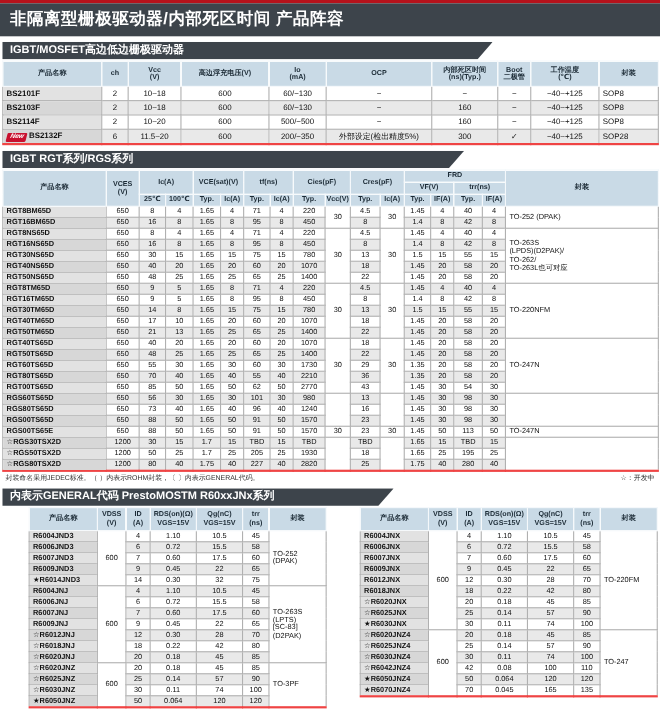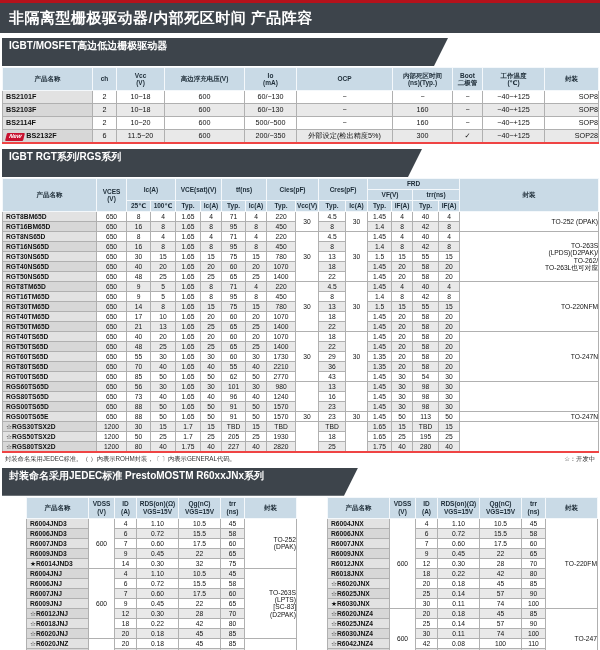--- a/index.html
+++ b/index.html
@@ -2,37 +2,37 @@
 <html><head>
 <meta charset="utf-8">
 <style>
   html,body{margin:0;padding:0;}
   body{width:600px;height:650px;overflow:hidden;background:#fff;
        font-family:"Liberation Sans","DejaVu Sans",sans-serif;color:#111;}
   .topline{height:3px;background:#b5121b;}
   .titlebar{height:30px;background:#3d444b;color:#fff;font-size:15px;
             font-weight:bold;line-height:30px;padding-left:9px;letter-spacing:.5px;}
   .section{margin:5px 2px 0 2px;}
-  .banner{height:28px;background:#3d444b;color:#fff;font-size:10px;font-weight:bold;
+  .banner{height:16px;background:#3d444b;color:#fff;font-size:10px;font-weight:bold;
           line-height:16px;padding-left:7px;box-sizing:border-box;
           clip-path:polygon(0 0,100% 0,calc(100% - 14px) 100%,0 100%);}
   .b1{width:446px;} .b2{width:420px;} .b3{width:356px;}
   table{border-collapse:collapse;table-layout:fixed;margin-top:1px;
         border-bottom:2px solid #ef4444;}
   th,td{border:1px solid #b0b0b0;text-align:center;vertical-align:middle;
         padding:0;overflow:hidden;}
   th{background:#c9dae6;font-size:6.5px;font-weight:bold;line-height:1.15;
      white-space:pre-line;color:#1c2b36;border:1px solid #f4f8fb;height:10px;}
   td{font-size:6.9px;line-height:1.08;height:11px;white-space:pre-line;}
   .t2 td,.t3 td{height:9px;font-size:6.7px;}
   tr:nth-child(even) td{background:#e9e9e9;}
   td.name{background:#e2e2e2;font-weight:bold;text-align:left;padding-left:3px;
           position:relative;white-space:nowrap;}
   tr:nth-child(even) td.name{background:#d7d7d7;}
-  td.pkg{text-align:right;padding-left:3px;}
+  td.pkg{text-align:left;padding-left:3px;}
   td.wt{background:#fff !important;}
   .newb{display:inline-block;background:#c8102e;color:#fff;font-style:italic;
         font-weight:bold;font-size:6px;line-height:7px;padding:0 3px 1px 3px;
         transform:skewX(-14deg);border-radius:1px;margin-right:2px;}
   .gutter{margin-left:24px;}
   .noterow{display:flex;justify-content:space-between;align-items:flex-start;
            font-size:6.3px;color:#333;margin:2px 3px 0 3px;line-height:1.25;}
   .legend{text-align:right;white-space:pre-line;color:#222;}
   .half-wrap{display:flex;gap:6px;}
   .half{flex:1;}
@@ -598,21 +598,21 @@
         </tr>
       </tbody>
   </table>
   <div class="noterow">
     <span>封装命名采用JEDEC标准。（ ）内表示ROHM封装，〔 〕内表示GENERAL代码。</span>
     <span class="legend">☆：开发中</span>
   </div>
 </div>
 
 <div class="section">
-  <div class="banner b3">封装命名采用JEDEC标准 PrestoMOSTM  R60xxJNx系列</div>
+  <div class="banner b3">内表示GENERAL代码 PrestoMOSTM  R60xxJNx系列</div>
   <div class="half-wrap">
     <div class="half">
       <table class="t3 gutter" style="width:270px">
         <colgroup>
             <col style="width:62px">
             <col style="width:26px">
             <col style="width:22px">
             <col style="width:42px">
             <col style="width:42px">
             <col style="width:24px">

